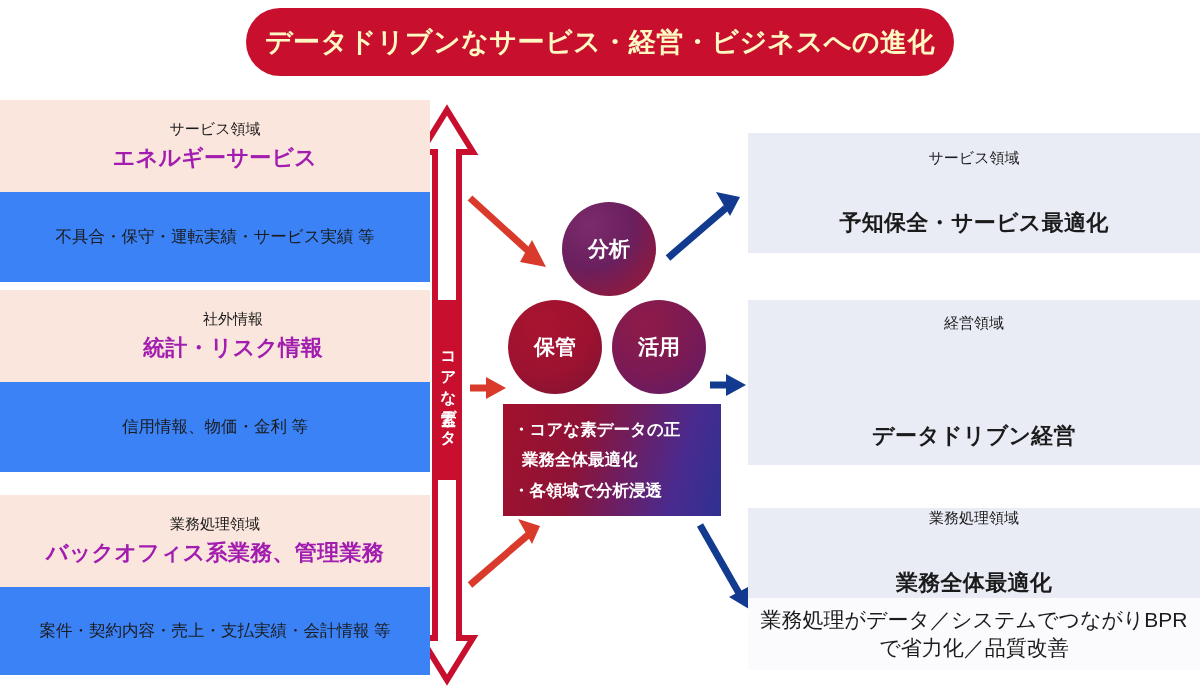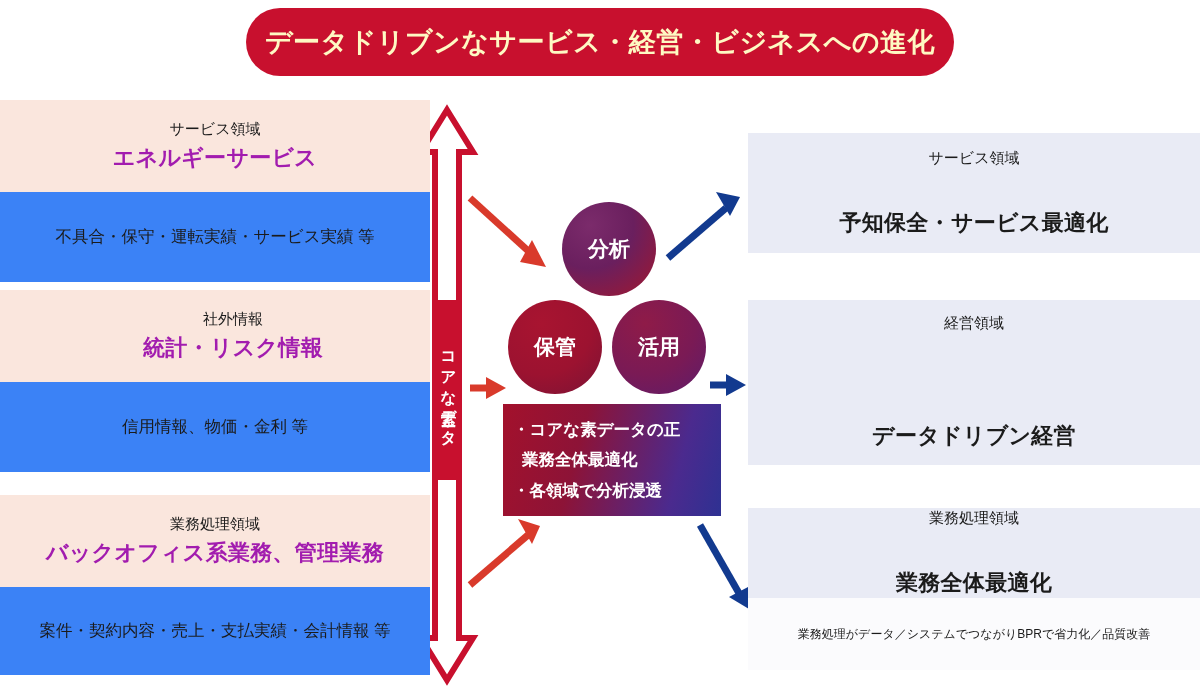--- a/index.html
+++ b/index.html
@@ -117,22 +117,22 @@
     align-items: center;
     justify-content: center;
   }
   #rcard-ops .rbody {
     background: #fbfbfd;
     width: 100%;
     height: 72px;
     display: flex;
     align-items: center;
     justify-content: center;
-    text-align: right;
-    font-size: 12px;
+    text-align: center;
+    font-size: 21px;
     line-height: 1.35;
     color: #1b1b1b;
     padding: 4px 10px;
   }
 
   
   .bubble {
     position: absolute;
     border-radius: 50%;
     display: flex;

